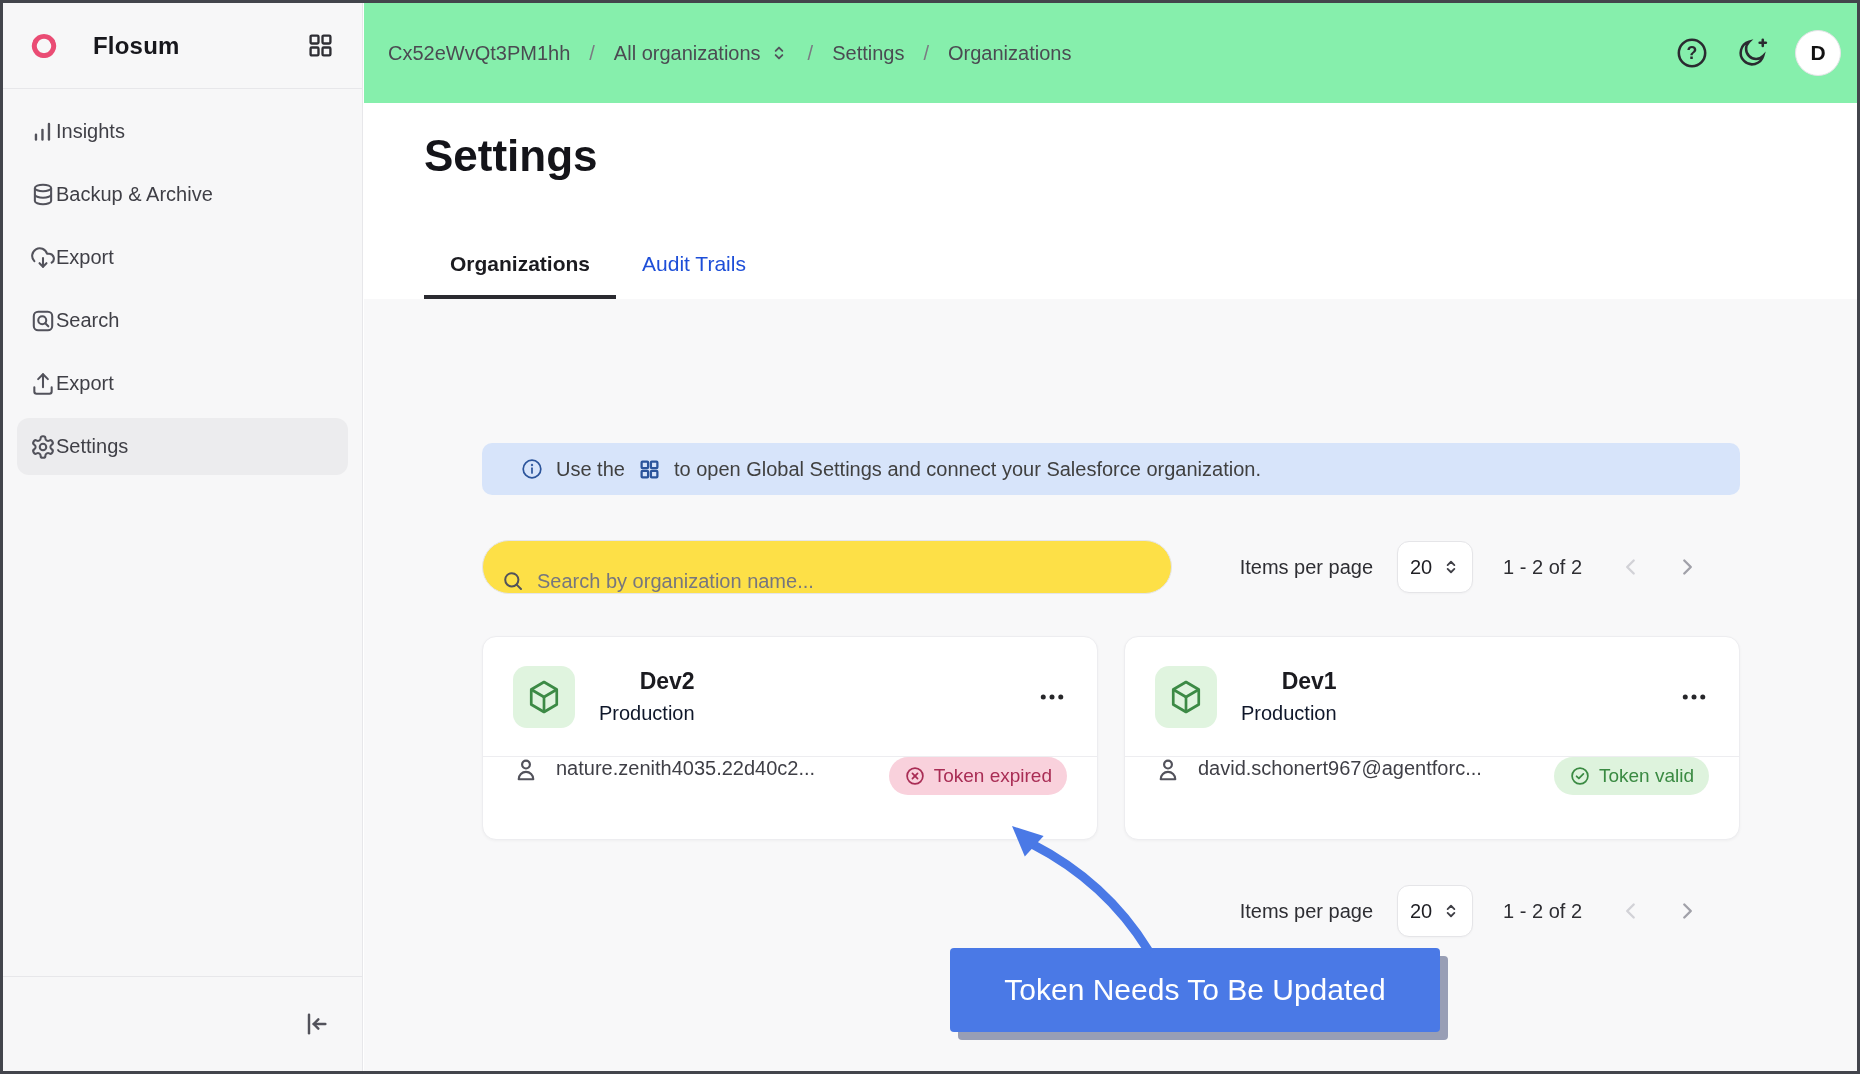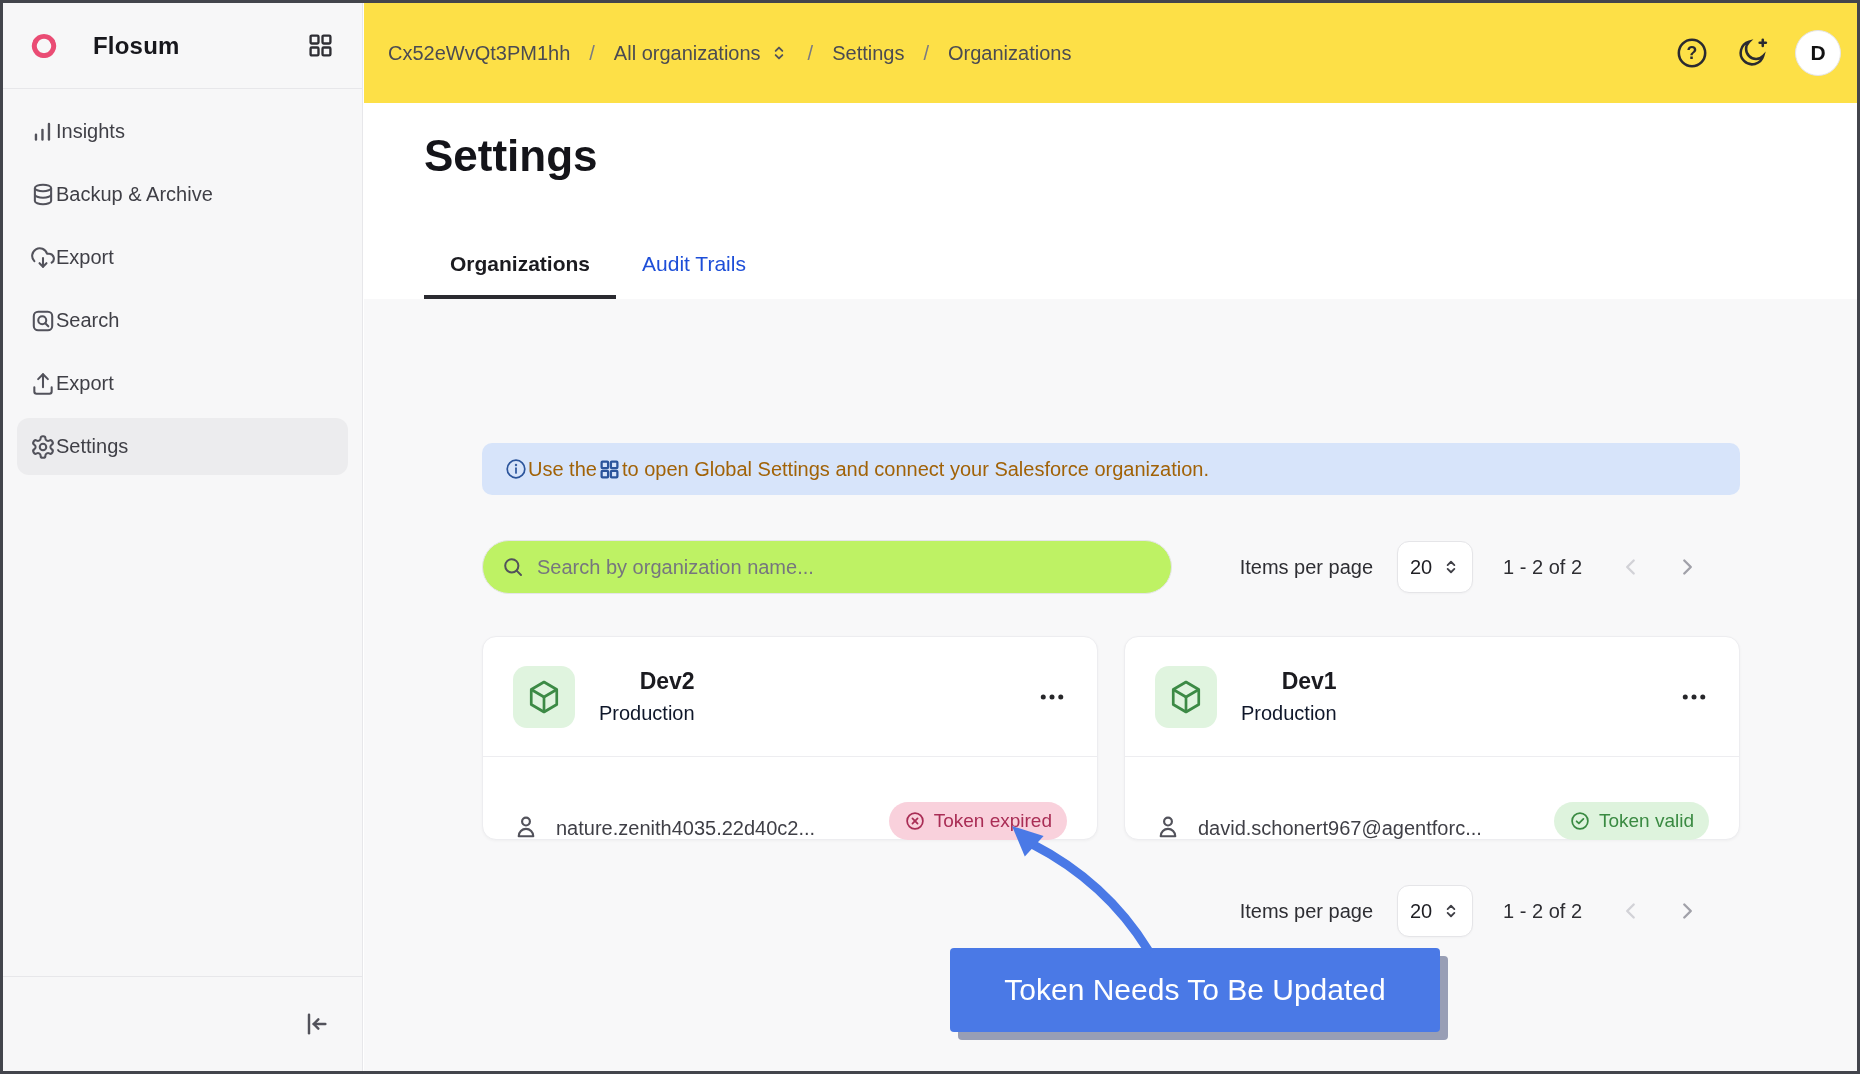--- a/index.html
+++ b/index.html
@@ -36,21 +36,21 @@
     position:absolute; left:0; right:0; bottom:0; height:95px;
     border-top:1px solid #e7e7ea;
     display:flex; align-items:center; justify-content:flex-end; padding-right:32px;
   }
   .collapse-btn { background:none; border:none; cursor:pointer; }
 
   
   .main { position:absolute; left:361px; top:0; right:0; bottom:0; background:#fff; }
   .topbar {
     position:absolute; top:0; left:0; right:0; height:100px;
-    display:flex; align-items:center; padding:0 16px 0 24px; background:#fde047;
+    display:flex; align-items:center; padding:0 16px 0 24px; background:#86efac;
   }
   .breadcrumb { display:flex; align-items:center; gap:19px; font-size:20px; color:#4b4b52; }
   .breadcrumb .crumb { cursor:pointer; white-space:nowrap; }
   .breadcrumb .sep { color:#7a7a82; }
   .org-switcher { display:flex; align-items:center; gap:8px; cursor:pointer; }
   .topbar-right { margin-left:auto; display:flex; align-items:center; gap:26px; }
   .icon-btn { background:none; border:none; cursor:pointer; }
   .avatar {
     width:46px; height:46px; border-radius:50%; background:#fff; border:1px solid #e4e4e7;
     display:flex; align-items:center; justify-content:center;
@@ -64,29 +64,29 @@
     padding:0 26px; display:flex; align-items:center; font-size:21px; color:#1d4ed8;
     border-bottom:4px solid transparent; cursor:pointer; white-space:nowrap;
   }
   .tab.active { color:#1b1b20; font-weight:700; border-bottom-color:#2a2a30; }
 
   .content { position:absolute; top:296px; left:0; right:0; bottom:0; background:#f8f8f9; }
   .content-inner { margin:0 117px 0 118px; }
 
   .banner {
     margin-top:144px; height:52px; background:#d7e4fa; border-radius:10px;
-    display:flex; align-items:center; padding:0 22px; 
-    color:#a16207; font-size:20px;
+    display:flex; align-items:center; padding:0 38px; gap:12px;
+    color:#404040; font-size:20px;
   }
   .banner .grid-inline { margin:0 2px; }
 
   .toolbar { margin-top:45px; display:flex; align-items:center; height:54px; }
   .search-box {
-    width:690px; height:54px; background:#bef264; border:1px solid #e5e5e8; border-radius:27px;
-    display:flex; align-items:center; padding:0 18px; gap:12px;
+    width:690px; height:54px; background:#fde047; border:1px solid #e5e5e8; border-radius:27px;
+    display:flex; align-items:flex-end; padding:0 18px; gap:12px;
   }
   .search-box input {
     flex:1; border:none; outline:none; background:transparent;
     font-size:20px; color:#3f3f46; font-family:"Liberation Sans", sans-serif;
   }
   .search-box input::placeholder { color:#76767e; }
 
   .pager { margin-left:auto; display:flex; align-items:center; padding-right:40px; }
   .pager-label { font-size:20px; color:#2e2e33; white-space:nowrap; }
   .per-page {
@@ -106,21 +106,21 @@
   }
   .card-top { height:119px; display:flex; align-items:center; padding:0 30px; gap:24px; }
   .org-icon {
     width:62px; height:62px; border-radius:14px; background:#e0f4df;
     display:flex; align-items:center; justify-content:center; flex:none;
   }
   .org-name { font-size:23px; font-weight:700; color:#1b1b20; margin-bottom:7px;text-align:right; }
   .org-type { font-size:20px; color:#0f172a; }
   .more-btn { margin-left:auto; background:none; border:none; cursor:pointer; }
   .card-divider { height:1px; background:#ededf0; }
-  .card-bottom { height:83px; display:flex; align-items:flex-end; padding:0 30px; gap:17px; }
+  .card-bottom { height:83px; display:flex; align-items:flex-start; padding:0 30px; gap:17px; }
   .username { font-size:20px; color:#3f3f46; white-space:nowrap; }
   .badge {
     margin-left:auto; height:38px; border-radius:19px; padding:0 15px;
     display:flex; align-items:center; gap:8px; font-size:19px; white-space:nowrap;
   }
   .badge.expired { background:#f9d1dc; color:#a92d55; }
   .badge.valid   { background:#def3dd; color:#3a8a42; }
 
   .bottom-pager { margin-top:45px; display:flex; justify-content:flex-end; }
 

